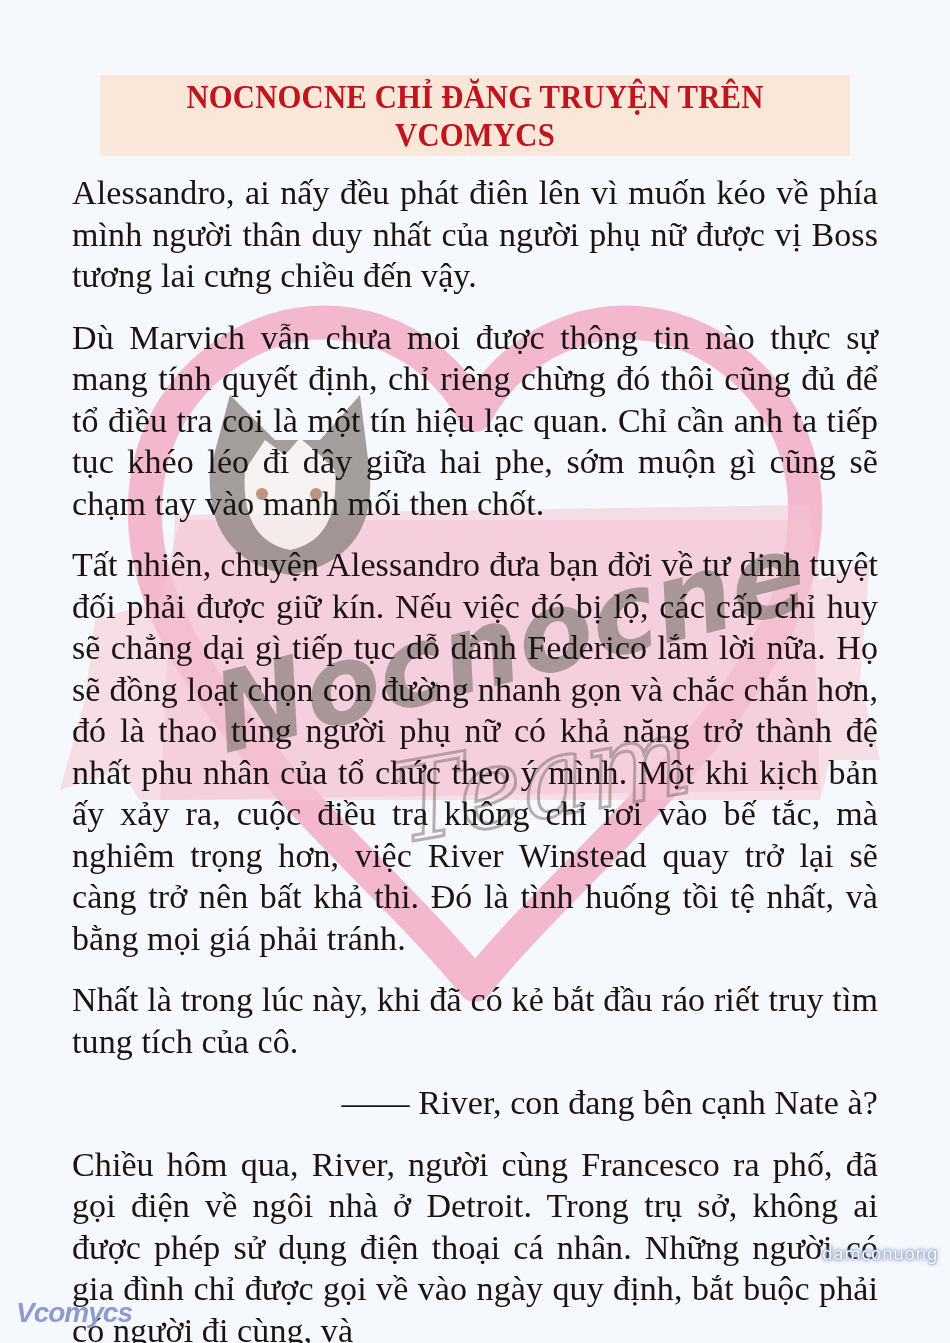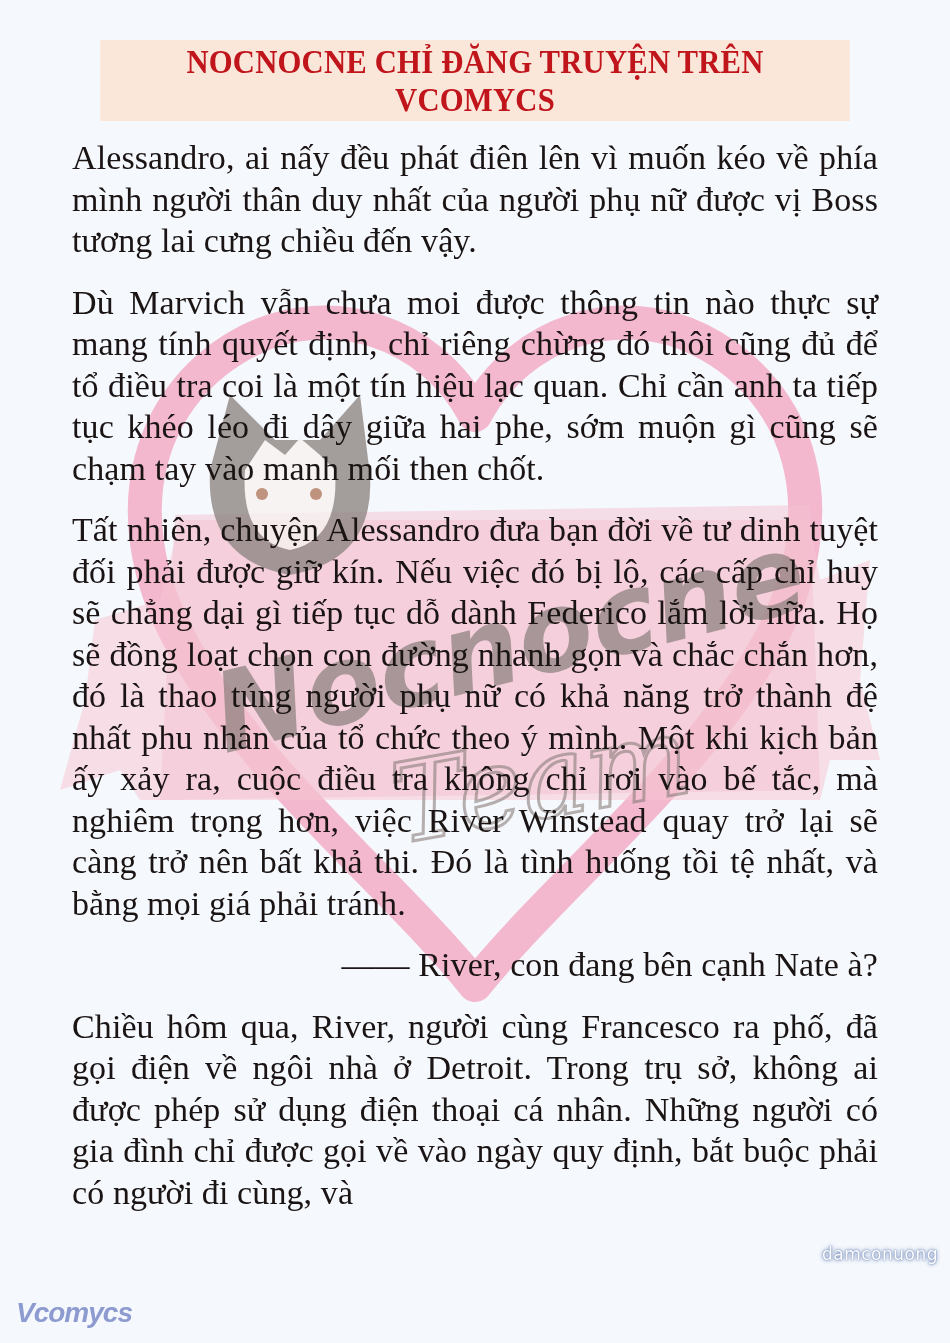--- a/index.html
+++ b/index.html
@@ -24,21 +24,21 @@
       pointer-events: none;
       z-index: 0;
     }
     .page {
       position: relative;
       z-index: 1;
       padding: 0 72px 0 72px;
     }
     .banner-wrap {
       text-align: center;
-      padding-top: 40px;
+      padding-top: 75px;
       margin-bottom: 16px;
     }
     .banner {
       display: inline-block;
       background: #fbe6da;
       color: #c1151c;
       font-family: "Liberation Serif", "DejaVu Serif", serif;
       font-weight: bold;
       font-size: 33px;
       letter-spacing: 0.2px;
@@ -103,18 +103,19 @@
 </svg>
 
 <div class="page">
   <div class="banner-wrap">
     <span class="banner">NOCNOCNE CHỈ ĐĂNG TRUYỆN TRÊN VCOMYCS</span>
   </div>
 
   <p class="para">Alessandro, ai nấy đều phát điên lên vì muốn kéo về phía mình người thân duy nhất của người phụ nữ được vị Boss tương lai cưng chiều đến vậy.</p>
   <p class="para">Dù Marvich vẫn chưa moi được thông tin nào thực sự mang tính quyết định, chỉ riêng chừng đó thôi cũng đủ để tổ điều tra coi là một tín hiệu lạc quan. Chỉ cần anh ta tiếp tục khéo léo đi dây giữa hai phe, sớm muộn gì cũng sẽ chạm tay vào manh mối then chốt.</p>
   <p class="para">Tất nhiên, chuyện Alessandro đưa bạn đời về tư dinh tuyệt đối phải được giữ kín. Nếu việc đó bị lộ, các cấp chỉ huy sẽ chẳng dại gì tiếp tục dỗ dành Federico lắm lời nữa. Họ sẽ đồng loạt chọn con đường nhanh gọn và chắc chắn hơn, đó là thao túng người phụ nữ có khả năng trở thành đệ nhất phu nhân của tổ chức theo ý mình. Một khi kịch bản ấy xảy ra, cuộc điều tra không chỉ rơi vào bế tắc, mà nghiêm trọng hơn, việc River Winstead quay trở lại sẽ càng trở nên bất khả thi. Đó là tình huống tồi tệ nhất, và bằng mọi giá phải tránh.</p>
+  <p class="para">Nhất là trong lúc này, khi đã có kẻ bắt đầu ráo riết truy tìm tung tích của cô.</p>
   <p class="para dialog">—— River, con đang bên cạnh Nate à?</p>
   <p class="para">Chiều hôm qua, River, người cùng Francesco ra phố, đã gọi điện về ngôi nhà ở Detroit. Trong trụ sở, không ai được phép sử dụng điện thoại cá nhân. Những người có gia đình chỉ được gọi về vào ngày quy định, bắt buộc phải có người đi cùng, và</p>
 </div>
 
 <div class="footer-logo">Vcomycs</div>
 <div class="footer-credit">damconuong</div>
 
 </body></html>

